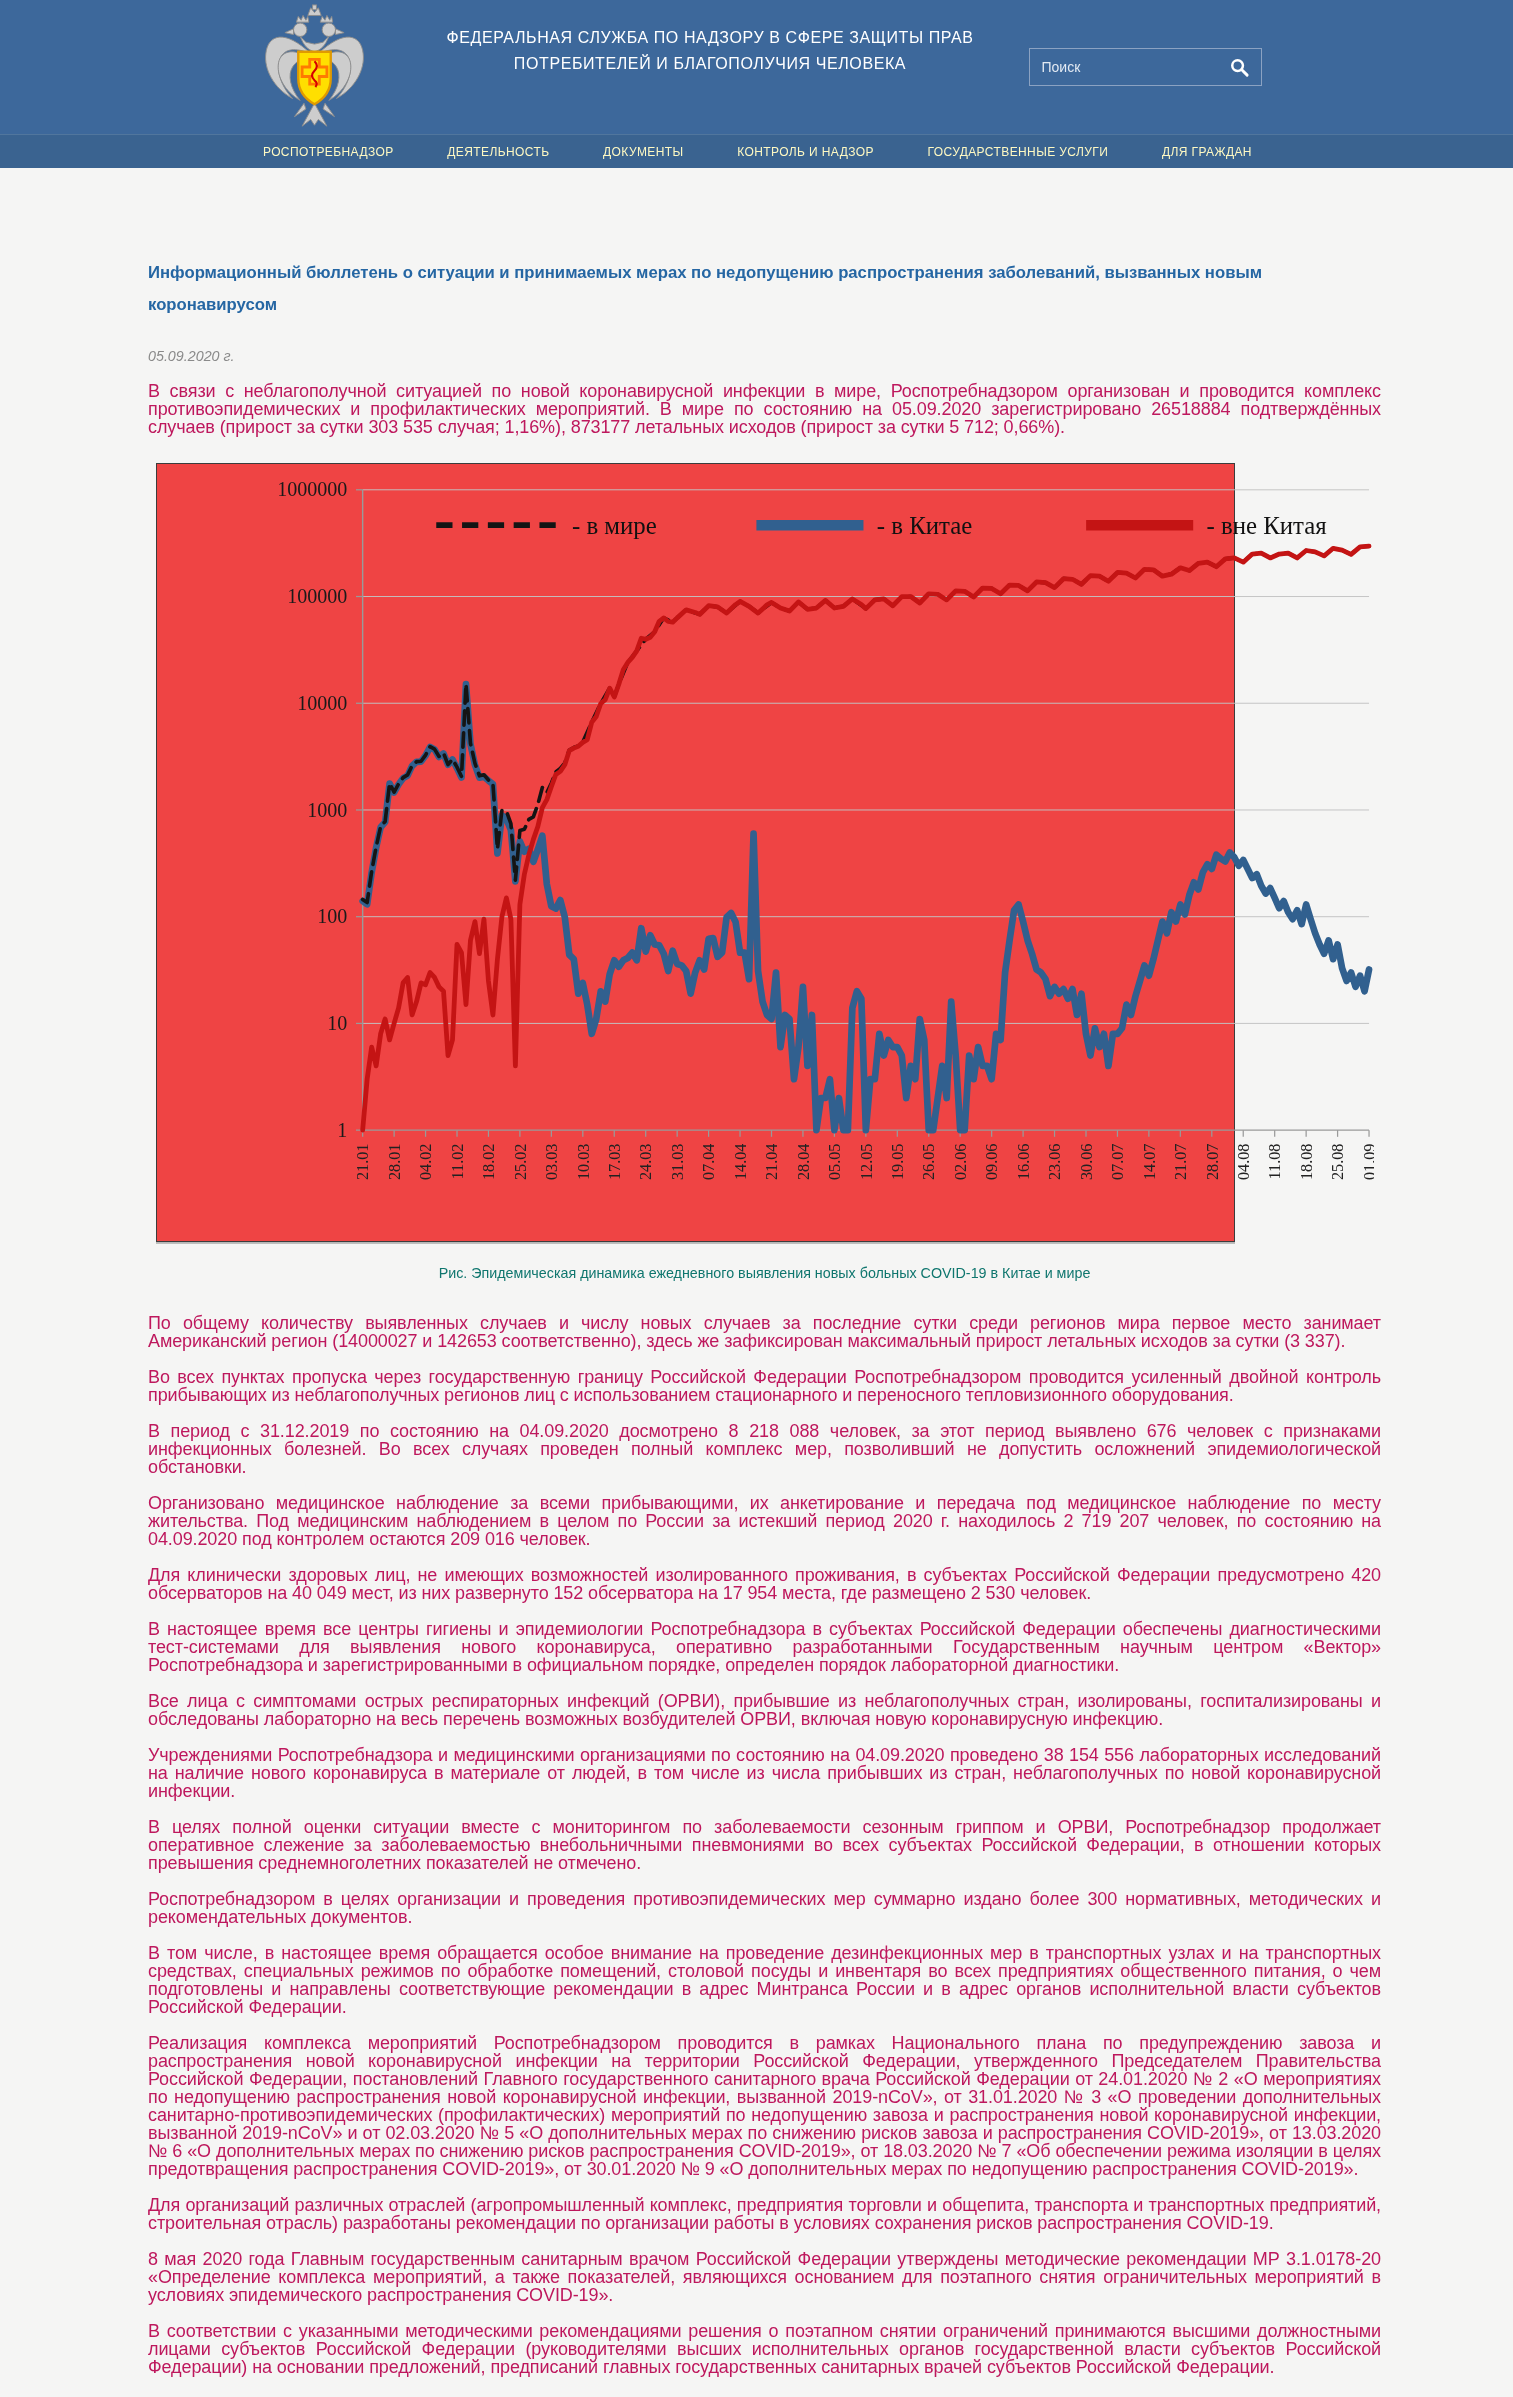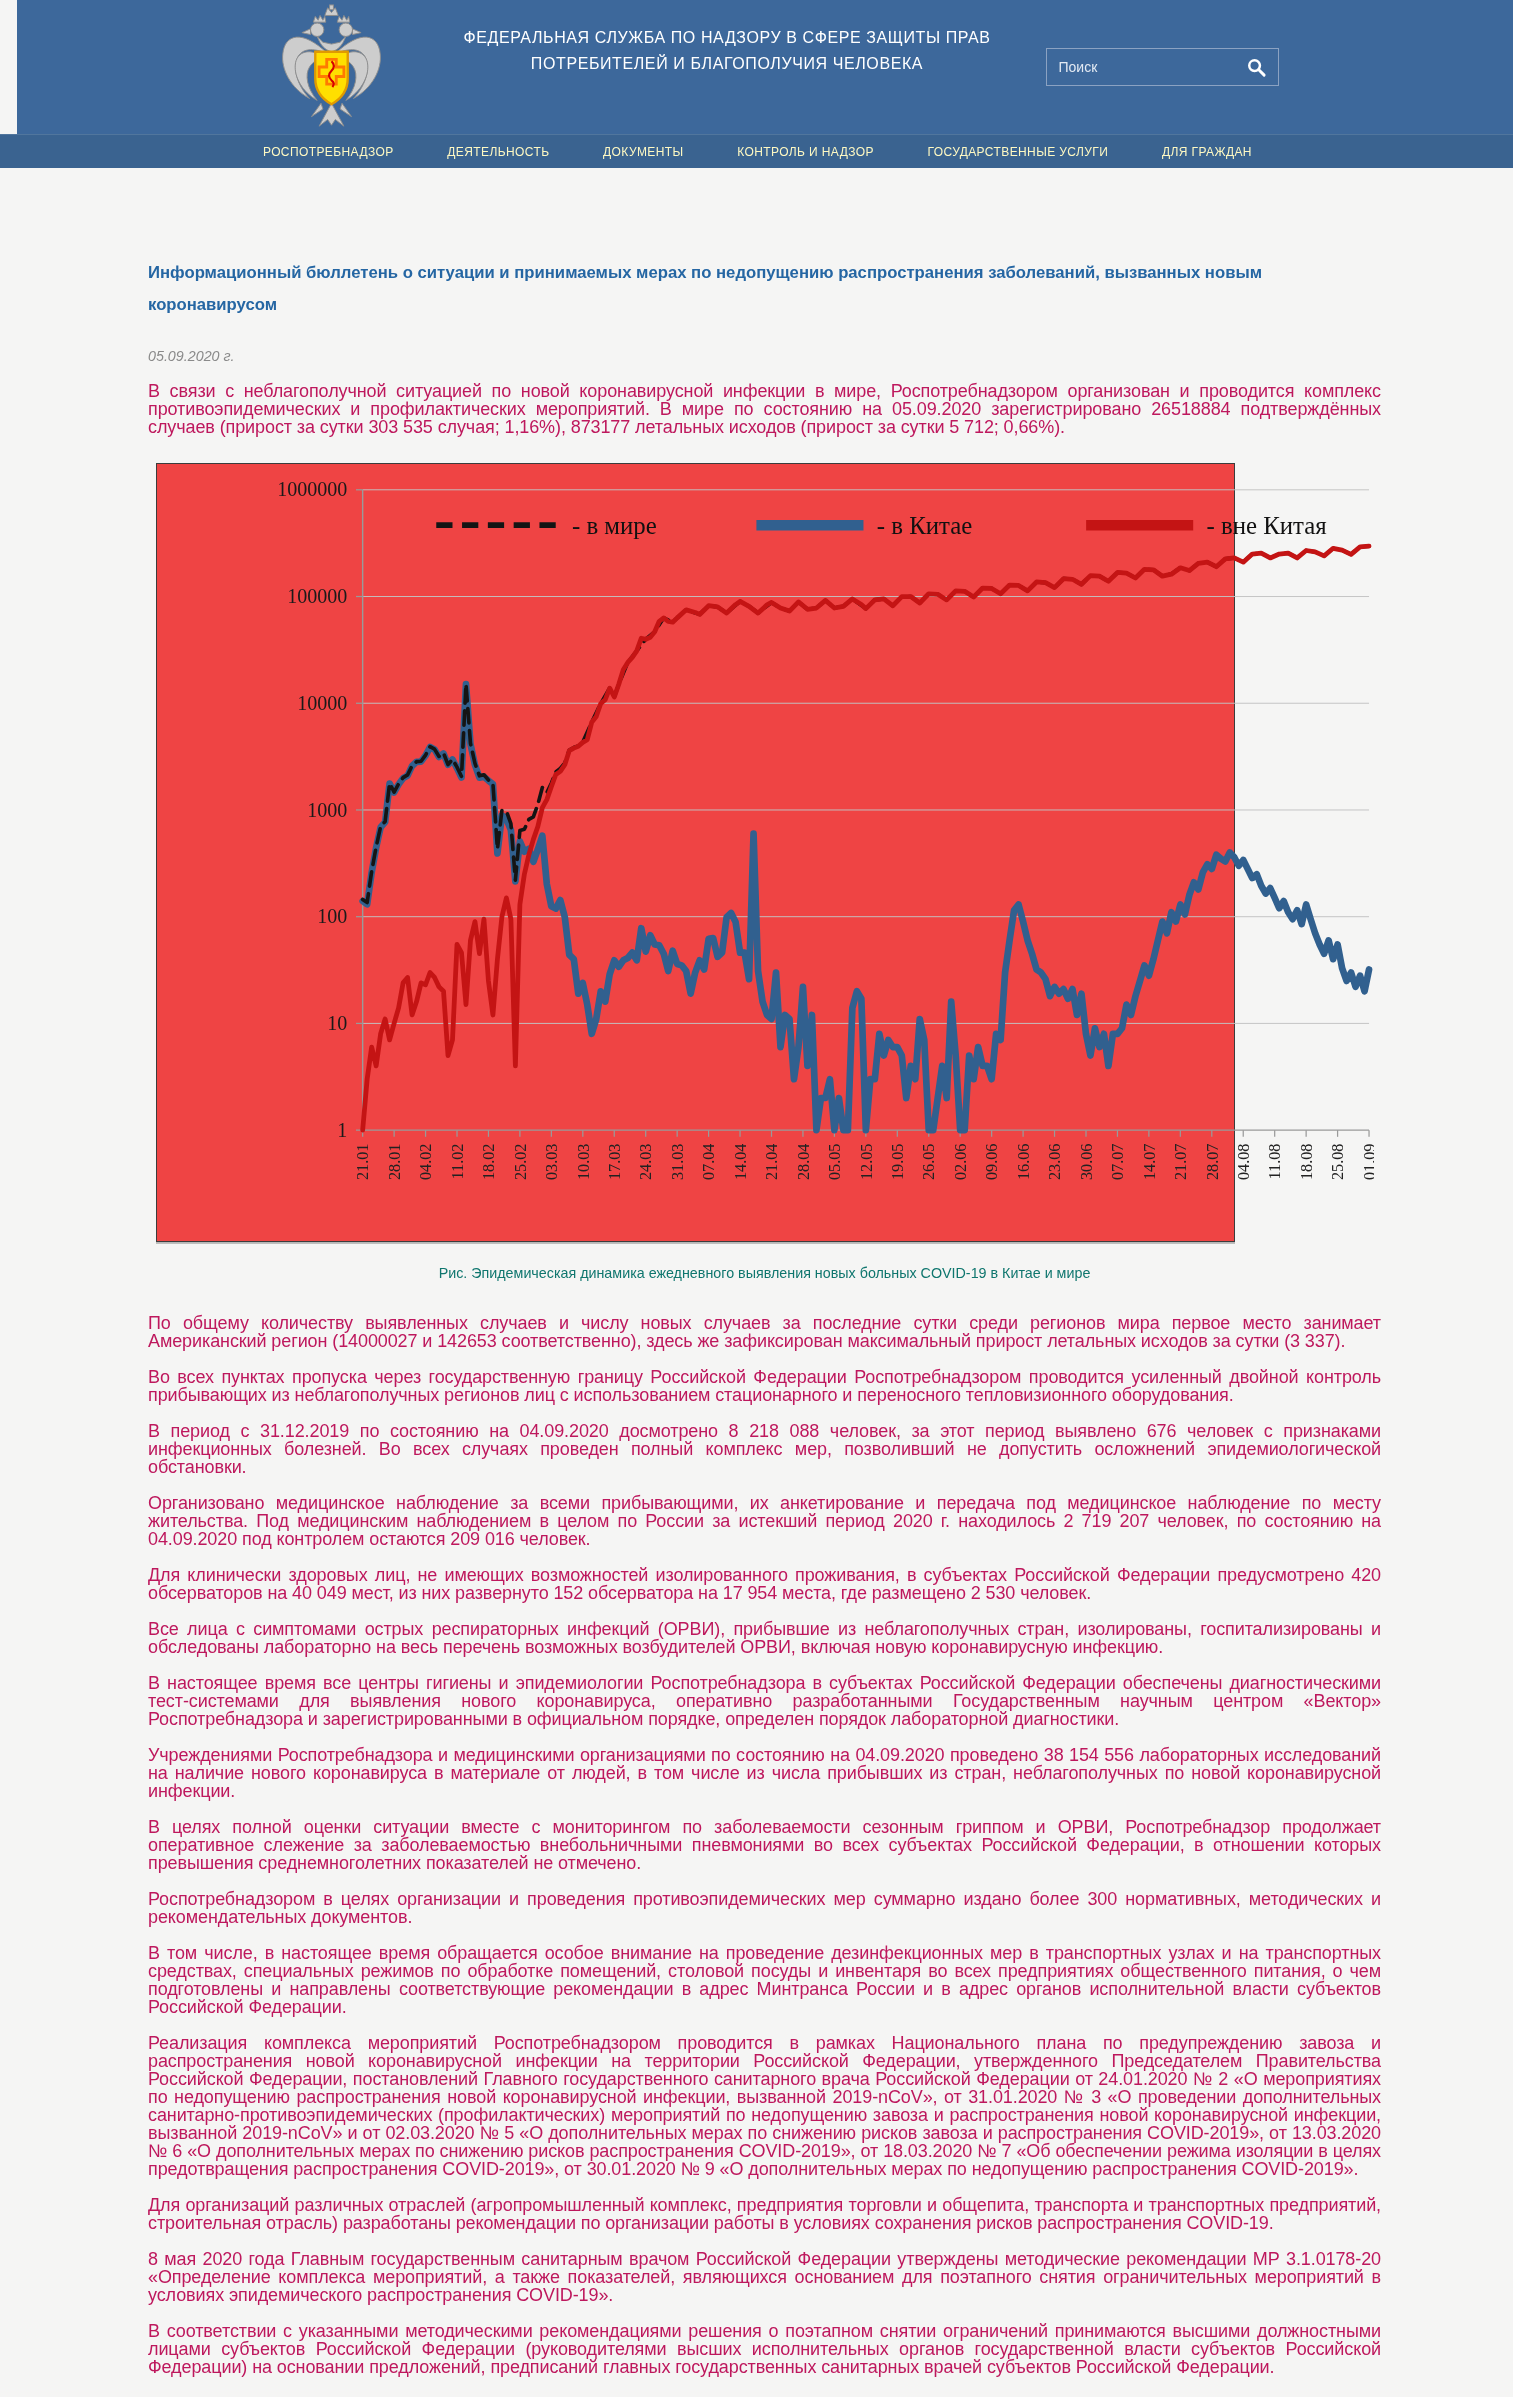--- a/index.html
+++ b/index.html
@@ -1,20 +1,20 @@
 <!DOCTYPE html>
 <html><head>
 <meta charset="utf-8">
 <style>
   * { margin:0; padding:0; box-sizing:border-box; }
   body { background:#f5f5f4; font-family:"Liberation Sans", sans-serif; width:1513px; }
   .page { width:1513px; min-height:2397px; background:#f5f5f4; }
 
   
-  .site-header { position:relative; height:134px; background:#3d689b;margin-left:17px; }
+  .site-header { position:relative; height:134px; background:#3d689b; }
   .main-nav { position:relative; height:34px; background:#3a6390; border-top:1px solid rgba(255,255,255,0.12); }
   .emblem { position:absolute; left:256px; top:3.8px; width:117px; height:126px; z-index:5; }
   .site-title { position:absolute; left:435px; top:25px; width:550px; text-align:center;
                 color:#ffffff; font-size:16px; letter-spacing:0.6px; line-height:26px; font-weight:400; }
   .search-box { position:absolute; left:1029px; top:48px; width:233px; height:38px;
                 border:1px solid #8ba2c2; display:flex; align-items:center; padding:0 11.5px; }
   .search-box input { flex:1; background:transparent; border:none; outline:none;
                 color:#5eead4; font-size:14px; font-family:"Liberation Sans", sans-serif; }
   .search-box input::placeholder { color:#e3eaf3; opacity:1; }
   .search-icon { width:21px; height:21px; cursor:pointer; }
@@ -204,22 +204,22 @@
           </svg>
         </div>
     </div>
     <div class="figure-caption">Рис. Эпидемическая динамика ежедневного выявления новых больных COVID-19 в Китае и мире</div>
 
     <p>По общему количеству выявленных случаев и числу новых случаев за последние сутки среди регионов мира первое место занимает Американский регион (14000027 и 142653 соответственно), здесь же зафиксирован максимальный прирост летальных исходов за сутки (3 337).</p>
     <p>Во всех пунктах пропуска через государственную границу Российской Федерации Роспотребнадзором проводится усиленный двойной контроль прибывающих из неблагополучных регионов лиц с использованием стационарного и переносного тепловизионного оборудования.</p>
     <p>В период с 31.12.2019 по состоянию на 04.09.2020 досмотрено 8 218 088 человек, за этот период выявлено 676 человек с признаками инфекционных болезней. Во всех случаях проведен полный комплекс мер, позволивший не допустить осложнений эпидемиологической обстановки.</p>
     <p>Организовано медицинское наблюдение за всеми прибывающими, их анкетирование и передача под медицинское наблюдение по месту жительства. Под медицинским наблюдением в целом по России за истекший период 2020 г. находилось 2 719 207 человек, по состоянию на 04.09.2020 под контролем остаются 209 016 человек.</p>
     <p>Для клинически здоровых лиц, не имеющих возможностей изолированного проживания, в субъектах Российской Федерации предусмотрено 420 обсерваторов на 40 049 мест, из них развернуто 152 обсерватора на 17 954 места, где размещено 2 530 человек.</p>
+    <p>В настоящее время все центры гигиены и эпидемиологии Роспотребнадзора в субъектах Российской Федерации обеспечены диагностическими тест-системами для выявления нового коронавируса, оперативно разработанными Государственным научным центром «Вектор» Роспотребнадзора и зарегистрированными в официальном порядке, определен порядок лабораторной диагностики.</p>
     <p>Все лица с симптомами острых респираторных инфекций (ОРВИ), прибывшие из неблагополучных стран, изолированы, госпитализированы и обследованы лабораторно на весь перечень возможных возбудителей ОРВИ, включая новую коронавирусную инфекцию.</p>
-    <p>В настоящее время все центры гигиены и эпидемиологии Роспотребнадзора в субъектах Российской Федерации обеспечены диагностическими тест-системами для выявления нового коронавируса, оперативно разработанными Государственным научным центром «Вектор» Роспотребнадзора и зарегистрированными в официальном порядке, определен порядок лабораторной диагностики.</p>
     <p>Учреждениями Роспотребнадзора и медицинскими организациями по состоянию на 04.09.2020 проведено 38 154 556 лабораторных исследований на наличие нового коронавируса в материале от людей, в том числе из числа прибывших из стран, неблагополучных по новой коронавирусной инфекции.</p>
     <p>В целях полной оценки ситуации вместе с мониторингом по заболеваемости сезонным гриппом и ОРВИ, Роспотребнадзор продолжает оперативное слежение за заболеваемостью внебольничными пневмониями во всех субъектах Российской Федерации, в отношении которых превышения среднемноголетних показателей не отмечено.</p>
     <p>Роспотребнадзором в целях организации и проведения противоэпидемических мер суммарно издано более 300 нормативных, методических и рекомендательных документов.</p>
     <p>В том числе, в настоящее время обращается особое внимание на проведение дезинфекционных мер в транспортных узлах и на транспортных средствах, специальных режимов по обработке помещений, столовой посуды и инвентаря во всех предприятиях общественного питания, о чем подготовлены и направлены соответствующие рекомендации в адрес Минтранса России и в адрес органов исполнительной власти субъектов Российской Федерации.</p>
     <p>Реализация комплекса мероприятий Роспотребнадзором проводится в рамках Национального плана по предупреждению завоза и распространения новой коронавирусной инфекции на территории Российской Федерации, утвержденного Председателем Правительства Российской Федерации, постановлений Главного государственного санитарного врача Российской Федерации от 24.01.2020 № 2 «О мероприятиях по недопущению распространения новой коронавирусной инфекции, вызванной 2019-nCoV», от 31.01.2020 № 3 «О проведении дополнительных санитарно-противоэпидемических (профилактических) мероприятий по недопущению завоза и распространения новой коронавирусной инфекции, вызванной 2019-nCoV» и от 02.03.2020 № 5 «О дополнительных мерах по снижению рисков завоза и распространения COVID-2019», от 13.03.2020 № 6 «О дополнительных мерах по снижению рисков распространения COVID-2019», от 18.03.2020 № 7 «Об обеспечении режима изоляции в целях предотвращения распространения COVID-2019», от 30.01.2020 № 9 «О дополнительных мерах по недопущению распространения COVID-2019».</p>
     <p>Для организаций различных отраслей (агропромышленный комплекс, предприятия торговли и общепита, транспорта и транспортных предприятий, строительная отрасль) разработаны рекомендации по организации работы в условиях сохранения рисков распространения COVID-19.</p>
     <p>8 мая 2020 года Главным государственным санитарным врачом Российской Федерации утверждены методические рекомендации МР 3.1.0178-20 «Определение комплекса мероприятий, а также показателей, являющихся основанием для поэтапного снятия ограничительных мероприятий в условиях эпидемического распространения COVID-19».</p>
     <p>В соответствии с указанными методическими рекомендациями решения о поэтапном снятии ограничений принимаются высшими должностными лицами субъектов Российской Федерации (руководителями высших исполнительных органов государственной власти субъектов Российской Федерации) на основании предложений, предписаний главных государственных санитарных врачей субъектов Российской Федерации.</p>
     <p class="closing">Проведение противоэпидемических мероприятий продолжается, ситуация находится на строгом контроле Роспотребнадзора.</p>
   </main>

